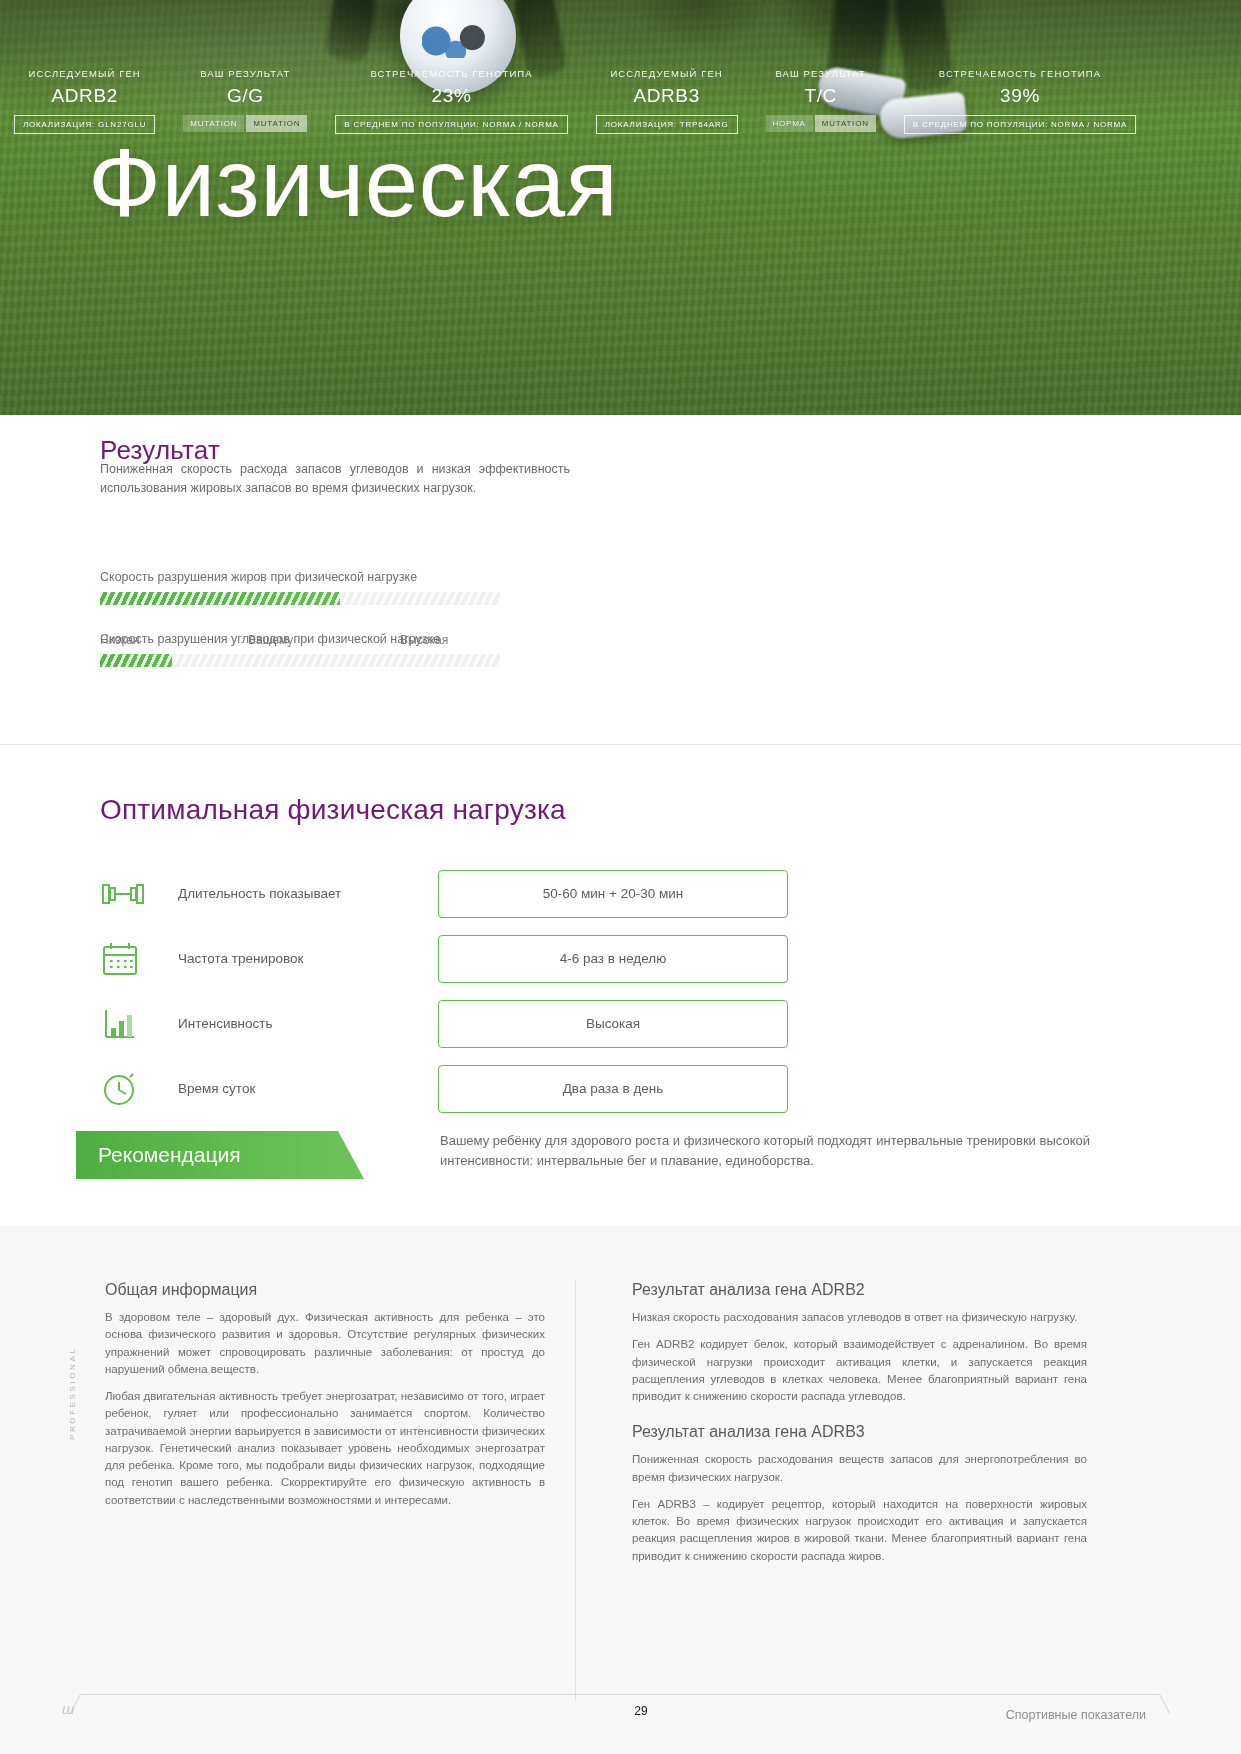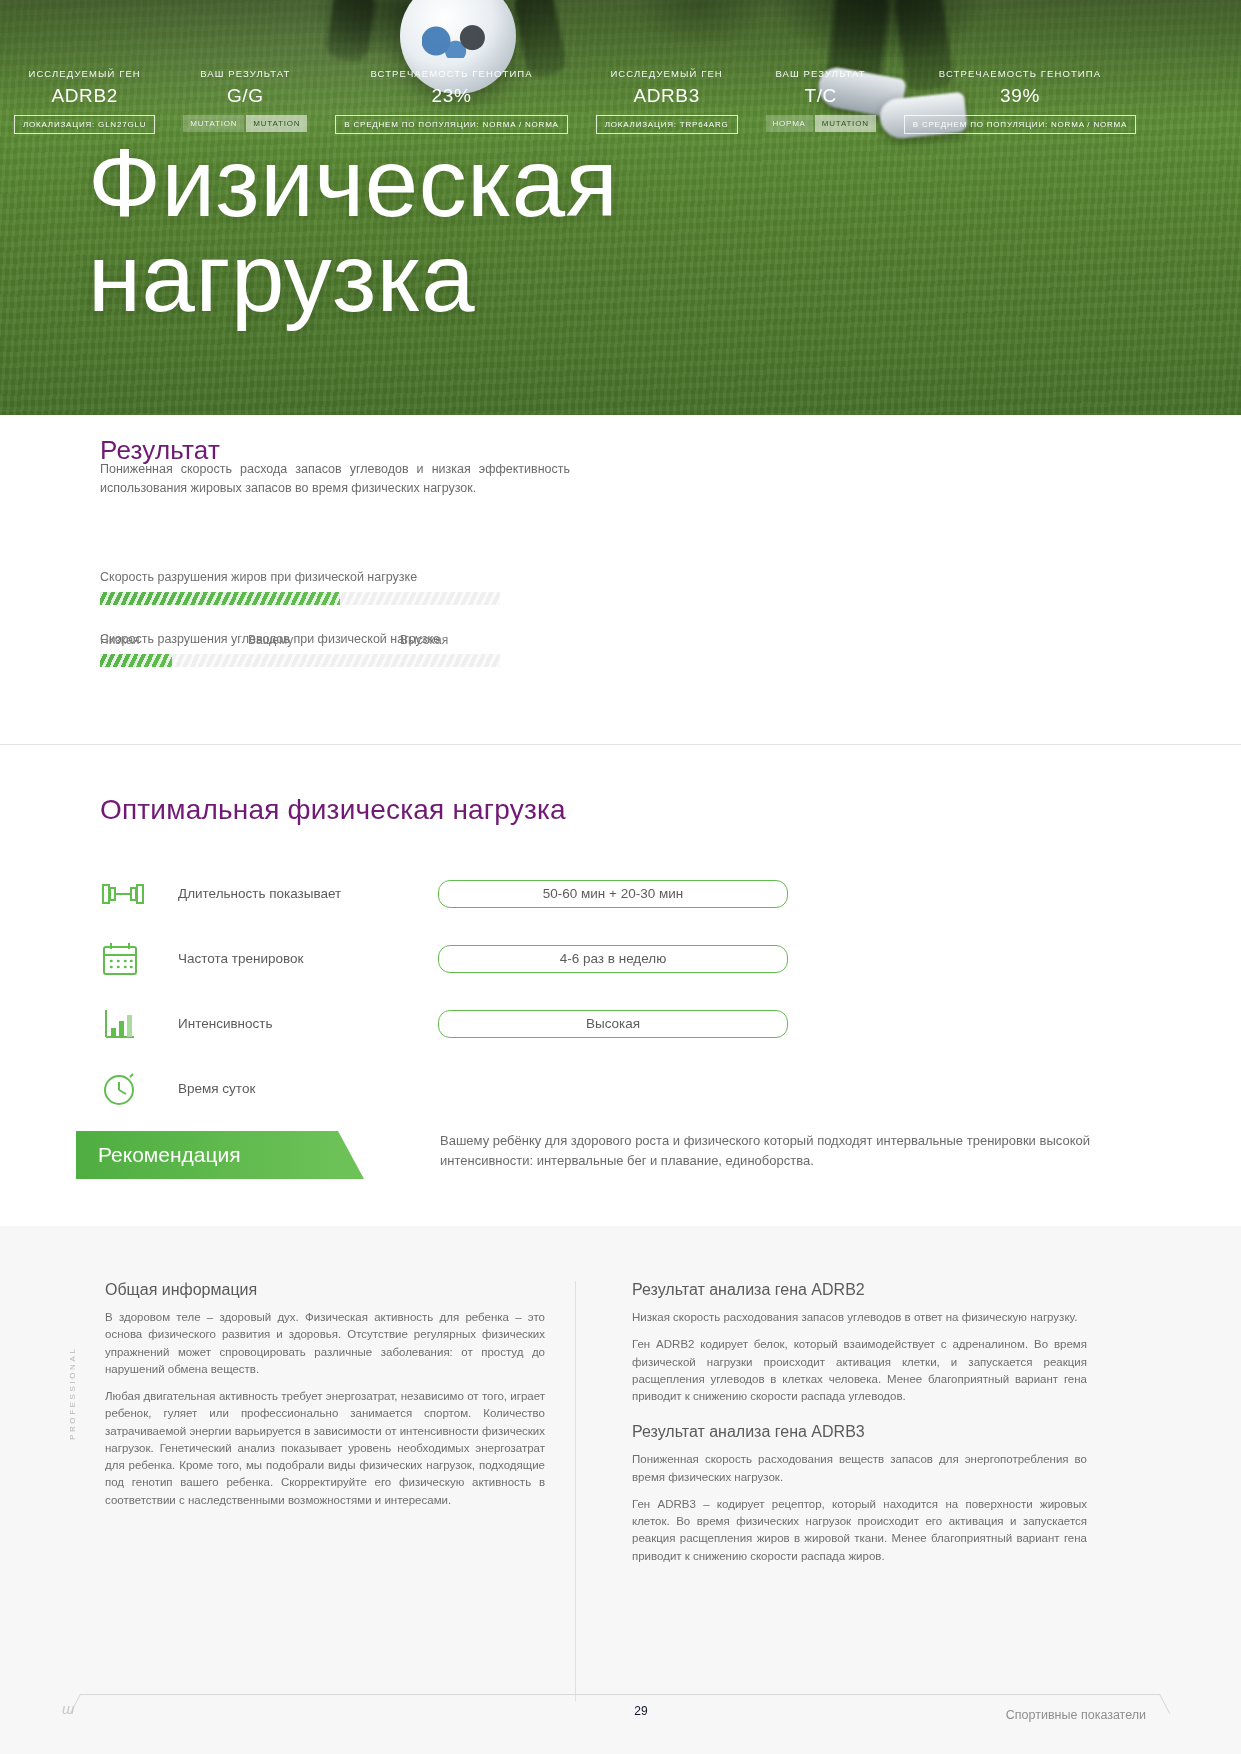--- a/index.html
+++ b/index.html
@@ -217,22 +217,22 @@
   
   .section-optimal { position: absolute; top: 746px; left: 0; width: 1241px; height: 480px; }
   .optimal-title { position: absolute; left: 100px; top: 48px; font-size: 28px; }
   .opt-rows { position: absolute; left: 100px; top: 115px; width: 760px; }
   .opt-row { display: flex; align-items: center; height: 65px; }
   .opt-ico { width: 78px; display: flex; align-items: center; justify-content: flex-start; }
   .opt-name { width: 260px; font-size: 13.5px; color: #5c5c5c; }
   .opt-val {
     width: 350px;
     border: 1px solid #62bd4f;
-    border-radius: 12px;
-    height: 28px;
+    border-radius: 4px;
+    height: 48px;
     display: flex;
     align-items: center;
     justify-content: center;
     font-size: 13.5px;
     color: #5d5d5d;
     background: #fff;
   }
 
   
   .rec-wrap { position: absolute; left: 76px; top: 385px; }
@@ -388,21 +388,20 @@
       <div class="gene-col">
         <div class="gene-cap">ВСТРЕЧАЕМОСТЬ ГЕНОТИПА</div>
         <div class="gene-val">39%</div>
         <div class="gene-pill">В СРЕДНЕМ ПО ПОПУЛЯЦИИ: NORMA / NORMA</div>
       </div>
     </div>
   </div>
 
   <div class="hero-title">
     <div>Физическая</div>
-    <div>нагрузка</div>
   </div>
 </div>
 
 <div class="section-result">
   <div class="h2 result-title">Результат</div>
   <div class="result-text">Пониженная скорость расхода запасов углеводов и низкая эффективность использования жировых запасов во время физических нагрузок.</div>
 
   <div class="bar-block" style="top:110px;">
     <div class="bar-label">Скорость разрушения жиров при физической нагрузке</div>
     <div class="bar-track">
@@ -485,20 +484,21 @@
     <div class="opt-row">
       <div class="opt-ico">
         <svg width="40" height="40" viewBox="0 0 40 40" fill="none" stroke="#62bd4f" stroke-width="2">
           <circle cx="19" cy="21" r="14"></circle>
           <line x1="19" y1="21" x2="19" y2="13"></line>
           <line x1="19" y1="21" x2="26" y2="25"></line>
           <line x1="30" y1="8" x2="33" y2="5"></line>
         </svg>
       </div>
       <div class="opt-name">Время суток</div>
+      <div class="opt-val">Два раза в день</div>
     </div>
   </div>
 
   <div class="rec-wrap">
     <div class="rec-ribbon">Рекомендация</div>
   </div>
   <div class="rec-text">Вашему ребёнку для здорового роста и физического который подходят интервальные тренировки высокой интенсивности: интервальные бег и плавание, единоборства.</div>
 </div>
 
 <div class="section-info"></div>

